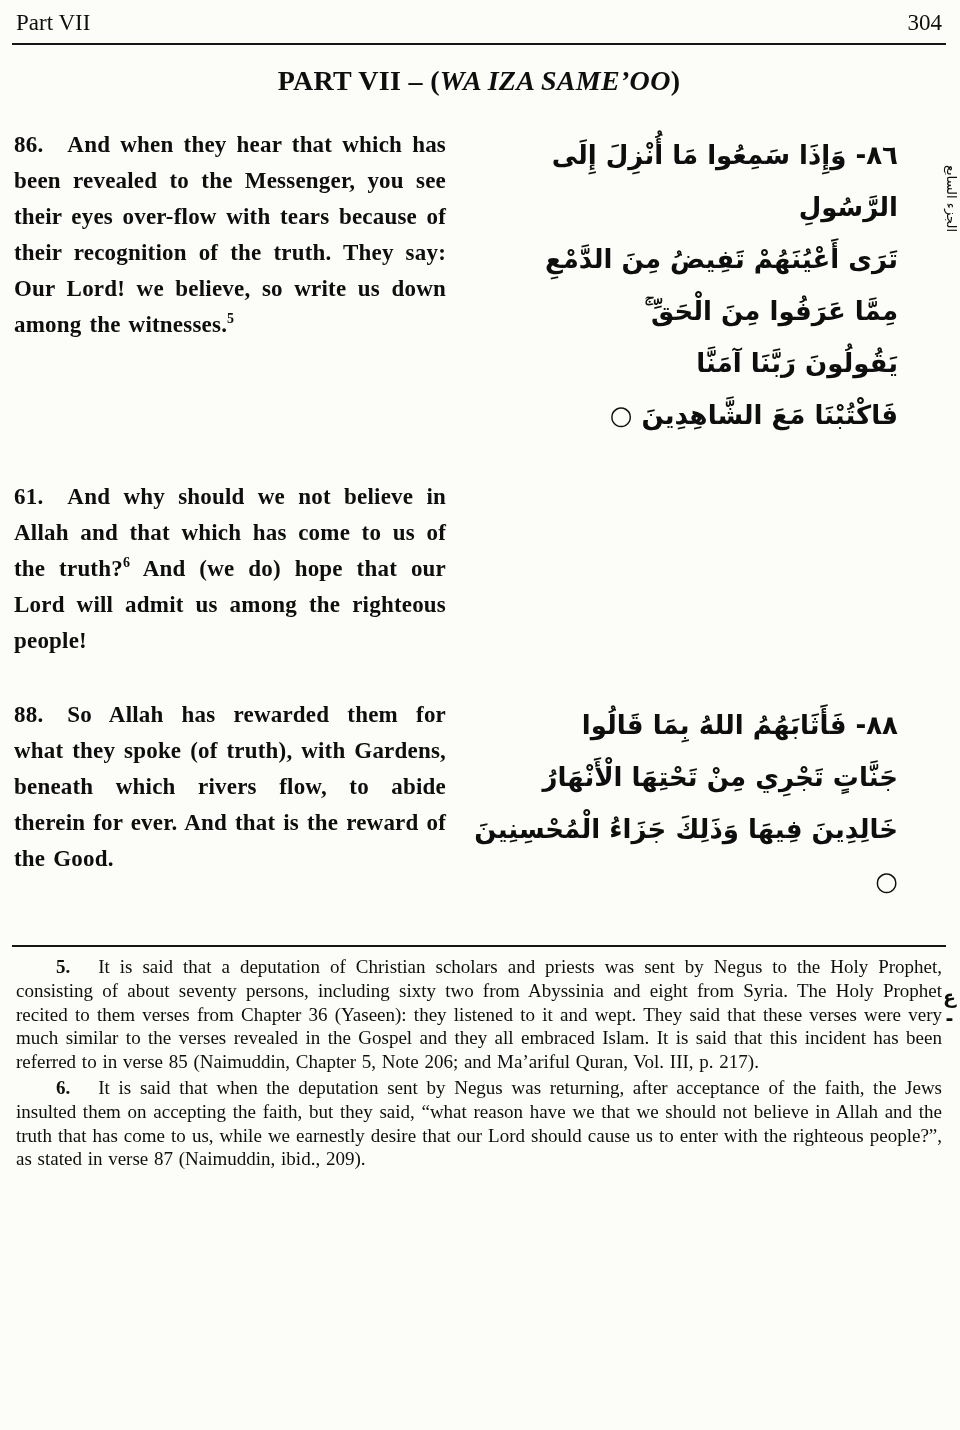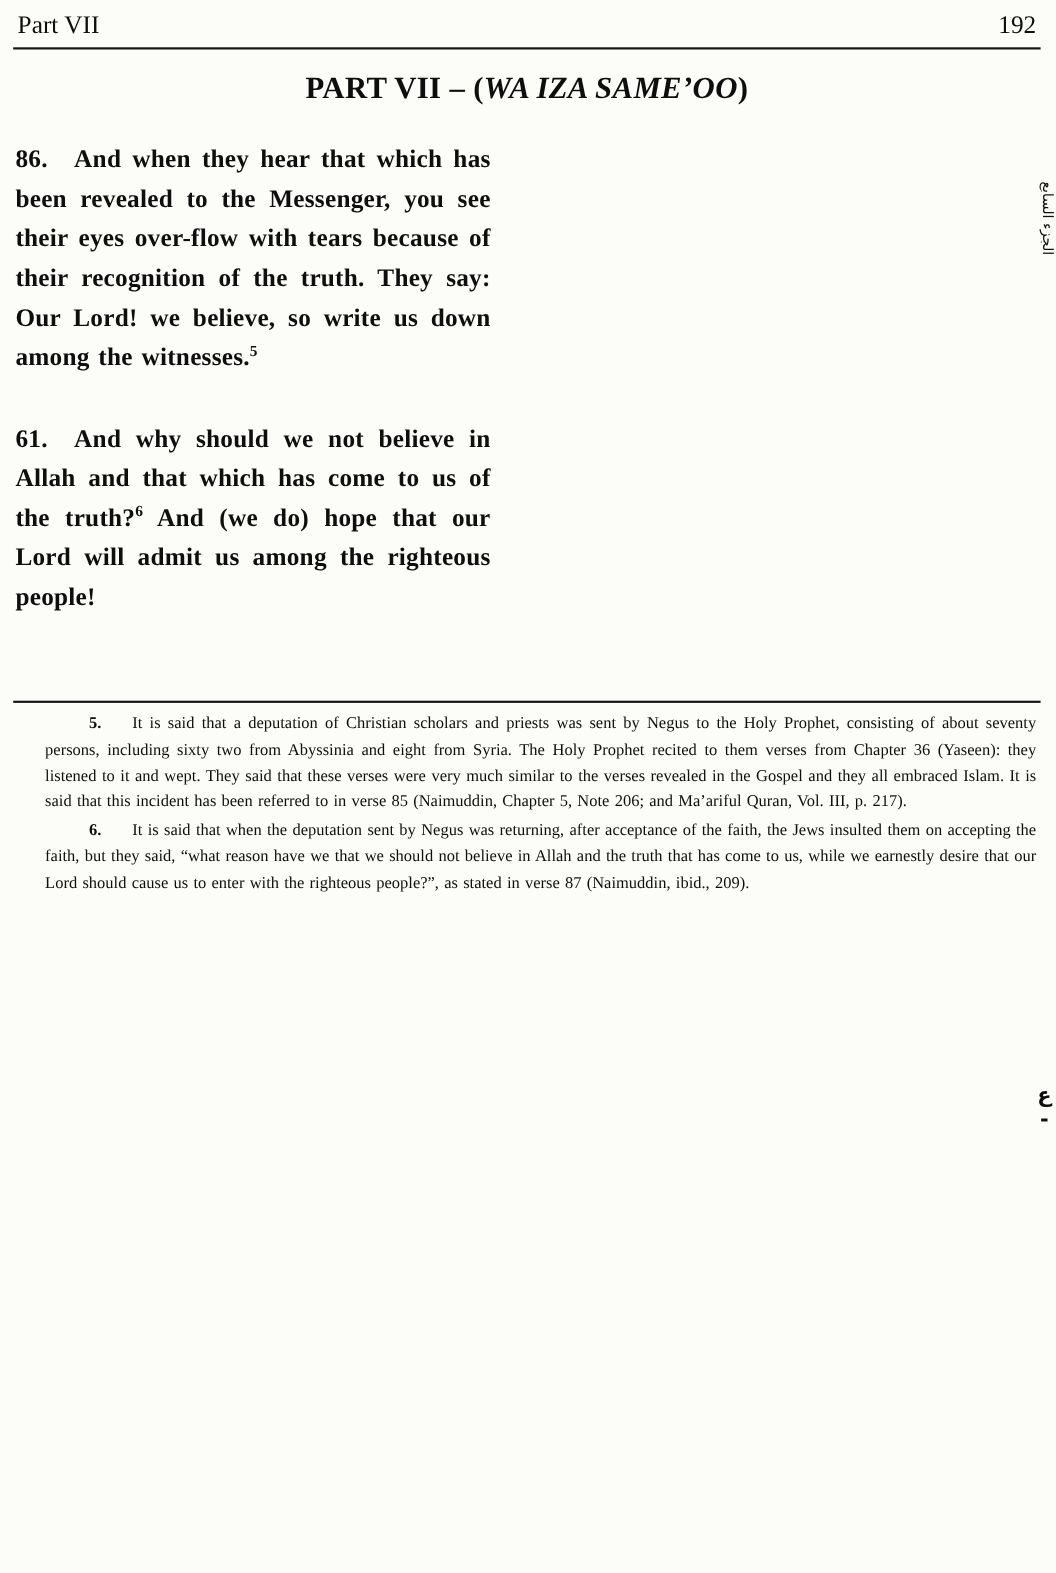--- a/index.html
+++ b/index.html
@@ -57,52 +57,60 @@
   .margin-note-ruku {
     position: absolute; right: 4px; top: 985px;
     font-family: "DejaVu Sans", sans-serif;
     font-size: 19px; font-weight: bold; text-align: center; line-height: 22px;
     white-space: pre-line;
   }
   
   .fn-rule { border: none; border-top: 2px solid #161616; margin-top: 0; }
   .footnotes {
     margin-top: 8px; padding: 0 4px;
-    font-size: 15px; line-height: 23.8px; text-align: justify;
+    font-size: 19px; line-height: 23.8px; text-align: justify;
     word-spacing: 1px;
-    margin-left: 25px;
   }
   .footnote { text-indent: 40px; }
   .footnote + .footnote { margin-top: 2px; }
   .fn-num { font-weight: bold; margin-right: 28px; }
 </style>
 </head>
 <body>
 
 <div class="page">
 
   <header class="hdr">
     <span>Part VII</span>
-    <span>192</span>
+    <span>304</span>
   </header>
   <hr class="hdr-rule">
 
   <h1 class="title"><span>PART VII – (</span><em>WA IZA SAME’OO</em><span>)</span></h1>
 
   <main class="content">
 
     <div class="verse-row">
       <p class="eng"><span class="vnum">86.</span><span>And when they hear that which has been revealed to the Messenger, you see their eyes over-flow with tears because of their recognition of the truth. They say: Our Lord! we believe, so write us down among the witnesses.</span><sup class="fnref">5</sup><span></span></p>
+      <p class="ara" dir="rtl" lang="ar">٨٦- وَإِذَا سَمِعُوا مَا أُنْزِلَ إِلَى الرَّسُولِ
+تَرَى أَعْيُنَهُمْ تَفِيضُ مِنَ الدَّمْعِ
+مِمَّا عَرَفُوا مِنَ الْحَقِّ ۚ
+يَقُولُونَ رَبَّنَا آمَنَّا
+فَاكْتُبْنَا مَعَ الشَّاهِدِينَ ○</p>
     </div>
 
     <div class="verse-row">
       <p class="eng"><span class="vnum">61.</span><span>And why should we not believe in Allah and that which has come to us of the truth?</span><sup class="fnref">6</sup><span> And (we do) hope that our Lord will admit us among the righteous people!</span></p>
     </div>
 
     <div class="verse-row">
+      <p class="eng"><span class="vnum">88.</span><span>So Allah has rewarded them for what they spoke (of truth), with Gardens, beneath which rivers flow, to abide therein for ever. And that is the reward of the Good.</span></p>
+      <p class="ara" dir="rtl" lang="ar">٨٨- فَأَثَابَهُمُ اللهُ بِمَا قَالُوا
+جَنَّاتٍ تَجْرِي مِنْ تَحْتِهَا الْأَنْهَارُ
+خَالِدِينَ فِيهَا وَذَلِكَ جَزَاءُ الْمُحْسِنِينَ ○</p>
     </div>
 
 
   </main>
 
   <span class="margin-note-juz">الجزء السابع</span>
   <span class="margin-note-ruku">ع
 -</span>
 
   <hr class="fn-rule">

